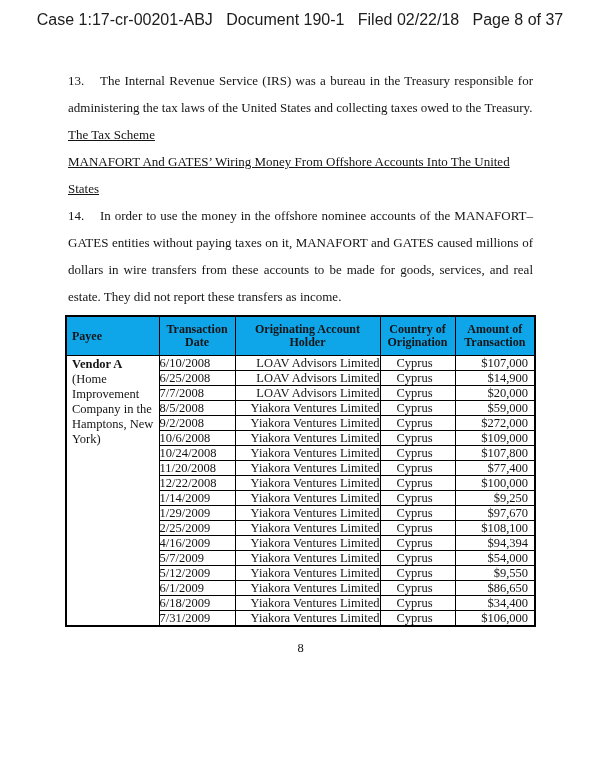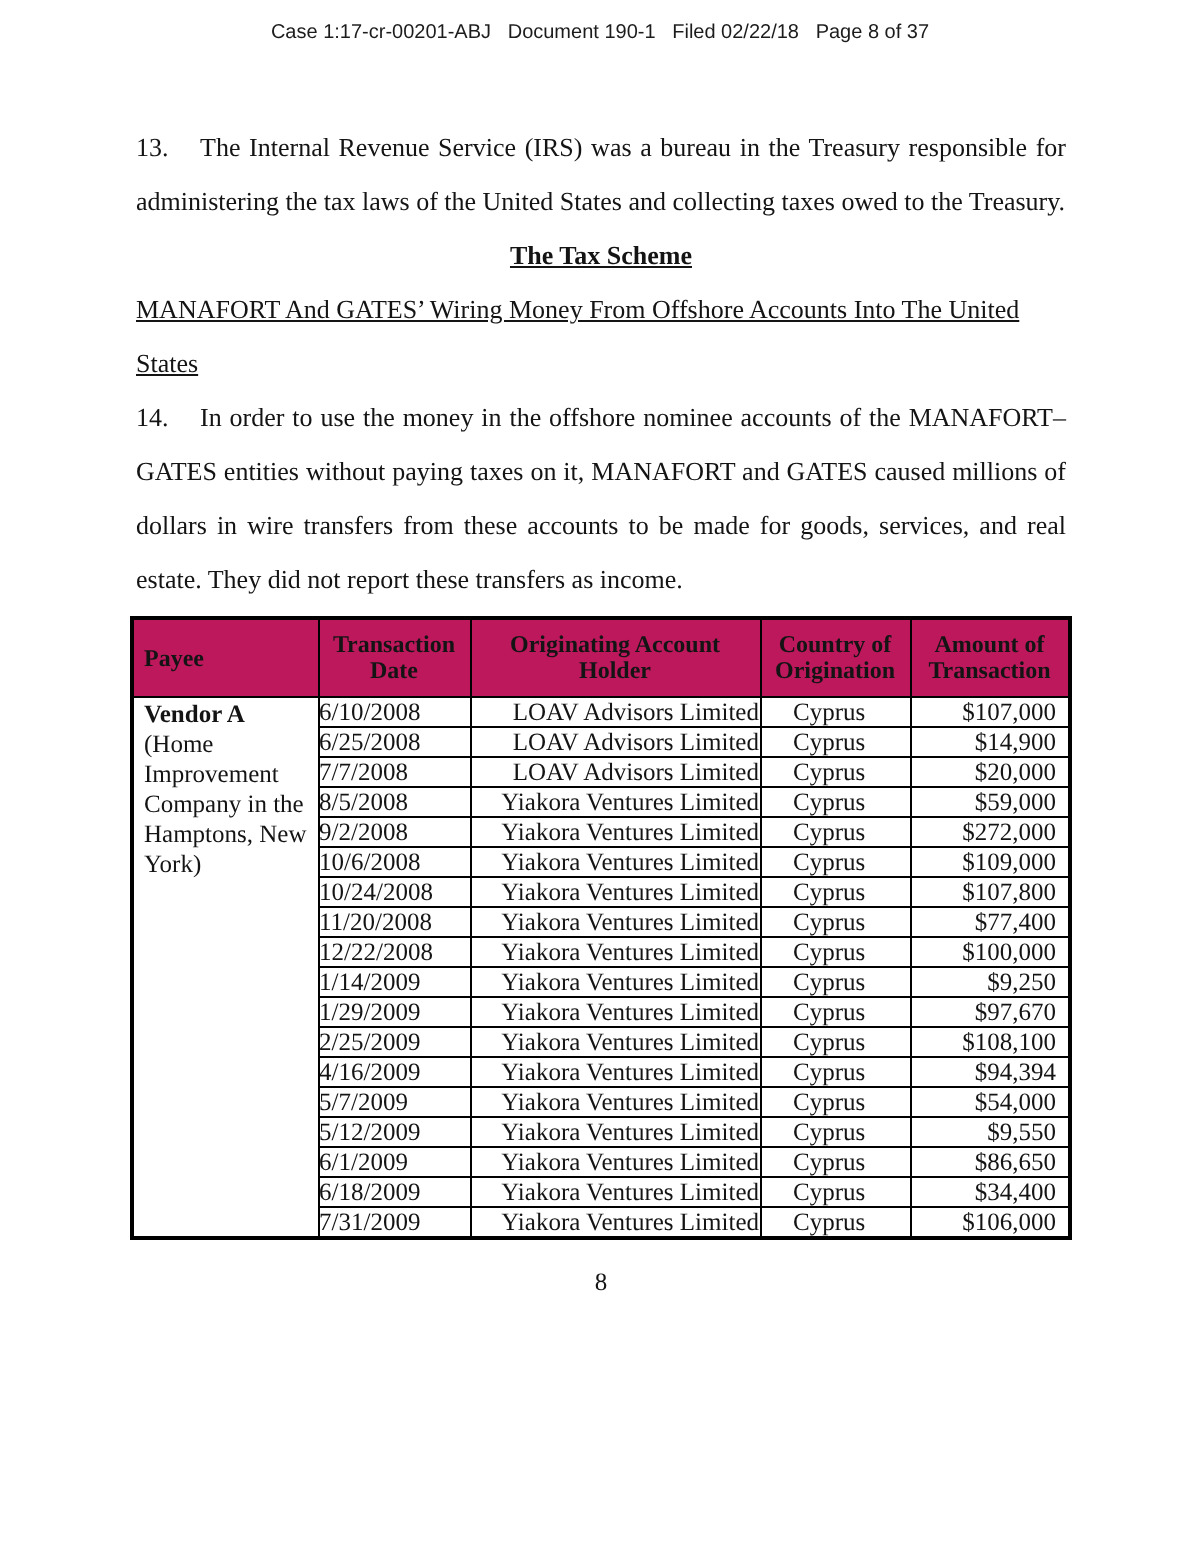--- a/index.html
+++ b/index.html
@@ -8,40 +8,39 @@
     background: #ffffff;
     color: #141414;
     font-family: "Liberation Serif", serif;
     overflow: hidden;
     position: relative;
   }
   .stamp {
     margin-top: 11px;
     text-align: center;
     font-family: "Liberation Sans", sans-serif;
-    font-size: 10px;
+    font-size: 16px;
     color: #1c1c1c;
     white-space: pre;
   }
   .content {
     margin: 38px 96px 0 68px;
     width: 465px;
     font-size: 13px;
     line-height: 27px;
   }
   .para {
     text-align: justify;
   }
   .para-num {
     display: inline-block;
     width: 32px;
   }
   .h-center {
-    text-align: center;
-    font-weight: bold;
+    font-weight: normal;
   }
   .h-center span, .h-sub span {
     text-decoration: underline;
   }
   .h-sub {
     text-align: left;
   }
   .table-wrap {
     position: relative;
     margin: 5px 0 0 -3px;
@@ -51,21 +50,21 @@
     width: 469px;
     table-layout: fixed;
   }
   table, th, td {
     border: 1px solid #000;
   }
   table {
     border-width: 2px;
   }
   th {
-    background: #be185d;
+    background: #0ea5e9;
     font-size: 12px;
     font-weight: bold;
     line-height: 13px;
     padding: 6px 1px;
     text-align: center;
     vertical-align: middle;
   }
   th.col-payee { text-align: left; padding-left: 5px; }
   col.c-payee  { width: 93px; }
   col.c-date   { width: 76px; }

